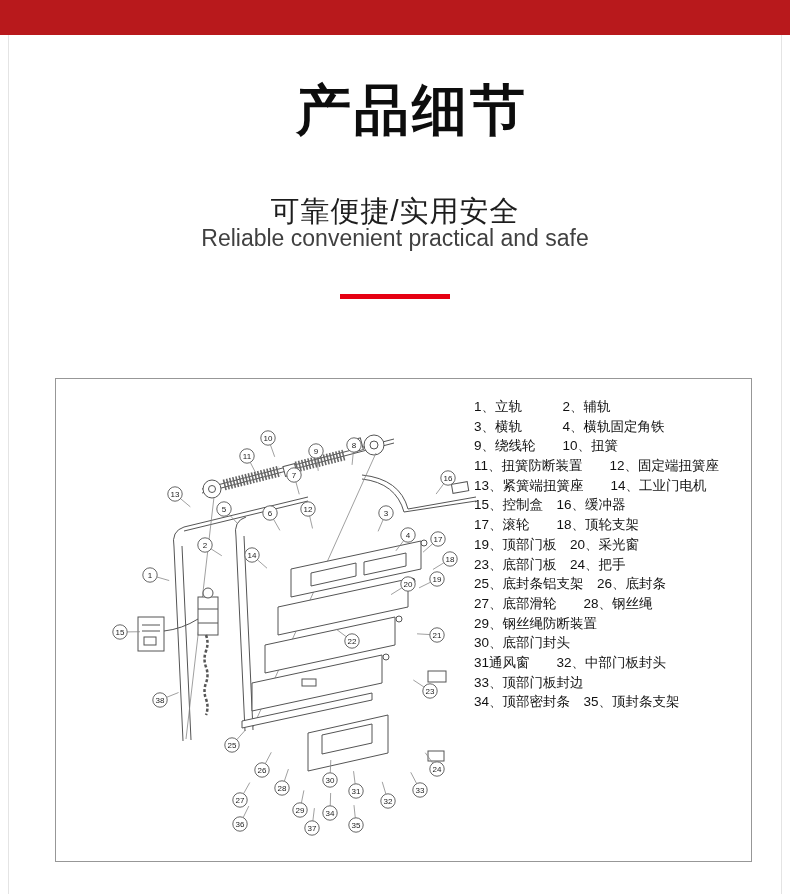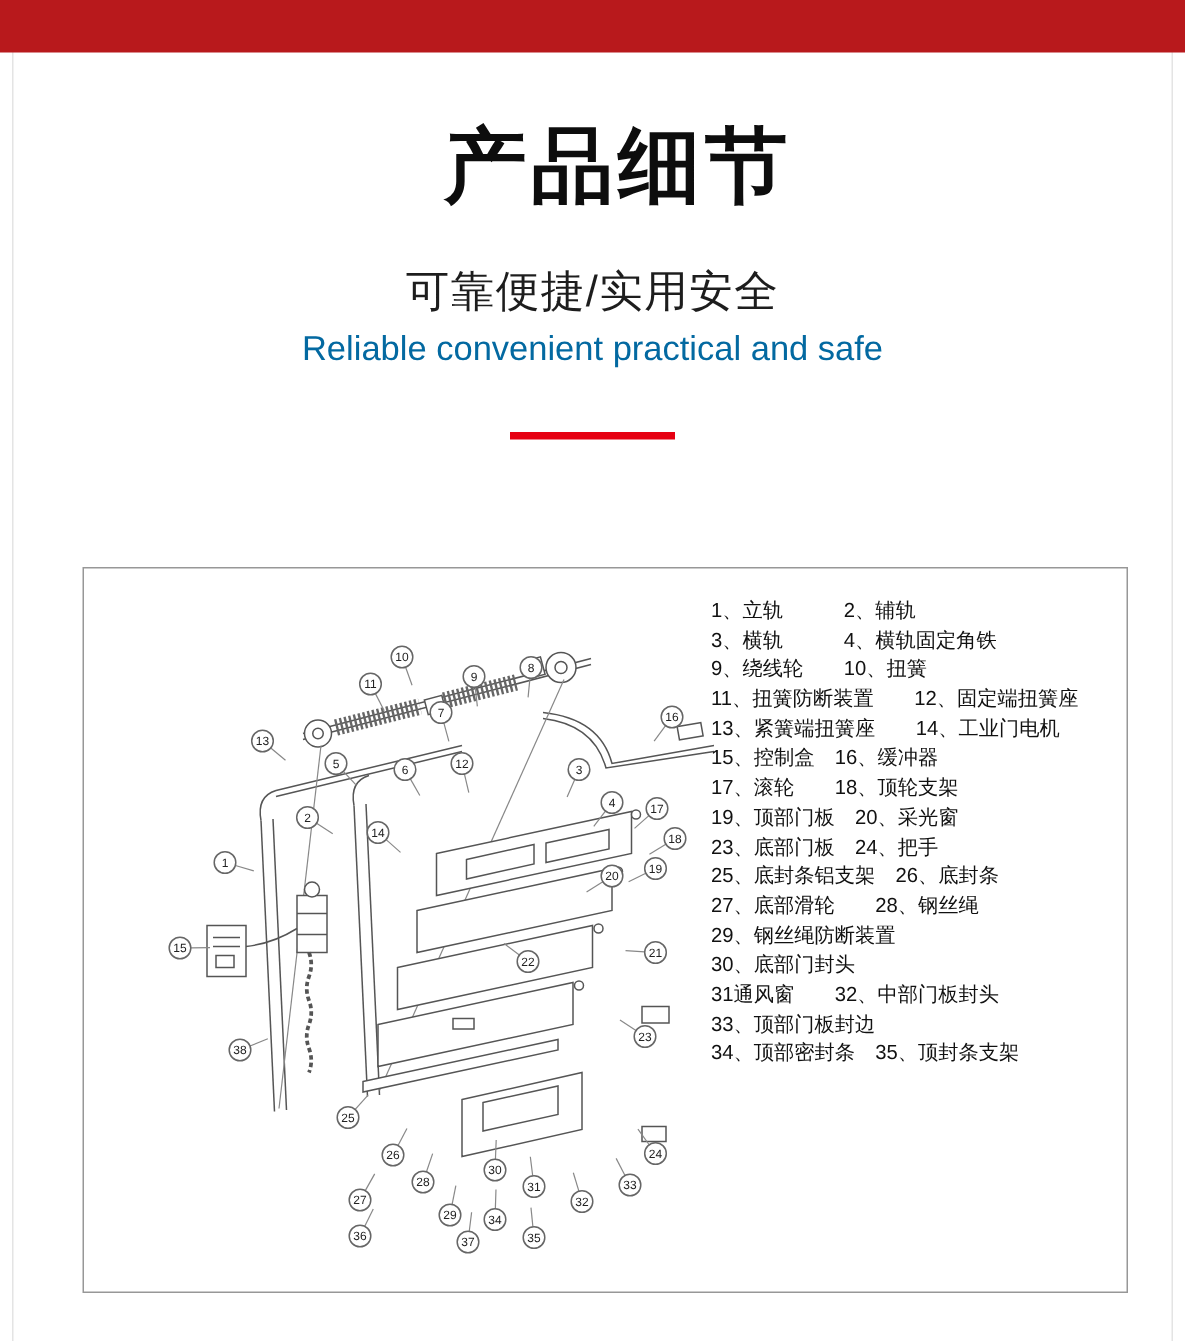--- a/index.html
+++ b/index.html
@@ -25,35 +25,35 @@
     margin:48px 0 0 0;
     text-align:center;
     font-size:55px;
     line-height:1;
     font-weight:900;
     letter-spacing:3px;
     color:#0d0d0d;
     padding-left:34px;
   }
   .subtitle-cn {
-    margin-top:42px;
+    margin-top:58px;
     text-align:center;
     font-size:29px;
     line-height:30px;
     font-weight:500;
     color:#1d1d1d;
     letter-spacing:1px;
   }
   .subtitle-en {
-    margin-top:10px;
+    margin-top:0;
     text-align:center;
     font-size:23px;
     line-height:24px;
     font-weight:400;
-    color:#0369a1;
+    color:#404040;
   }
   .divider {
     width:110px; height:5px;
     margin:44px auto 0 auto;
     background:#e60012;
   }
   .diagram-box {
     position:absolute;
     left:55px; top:378px;
     width:697px; height:484px;

